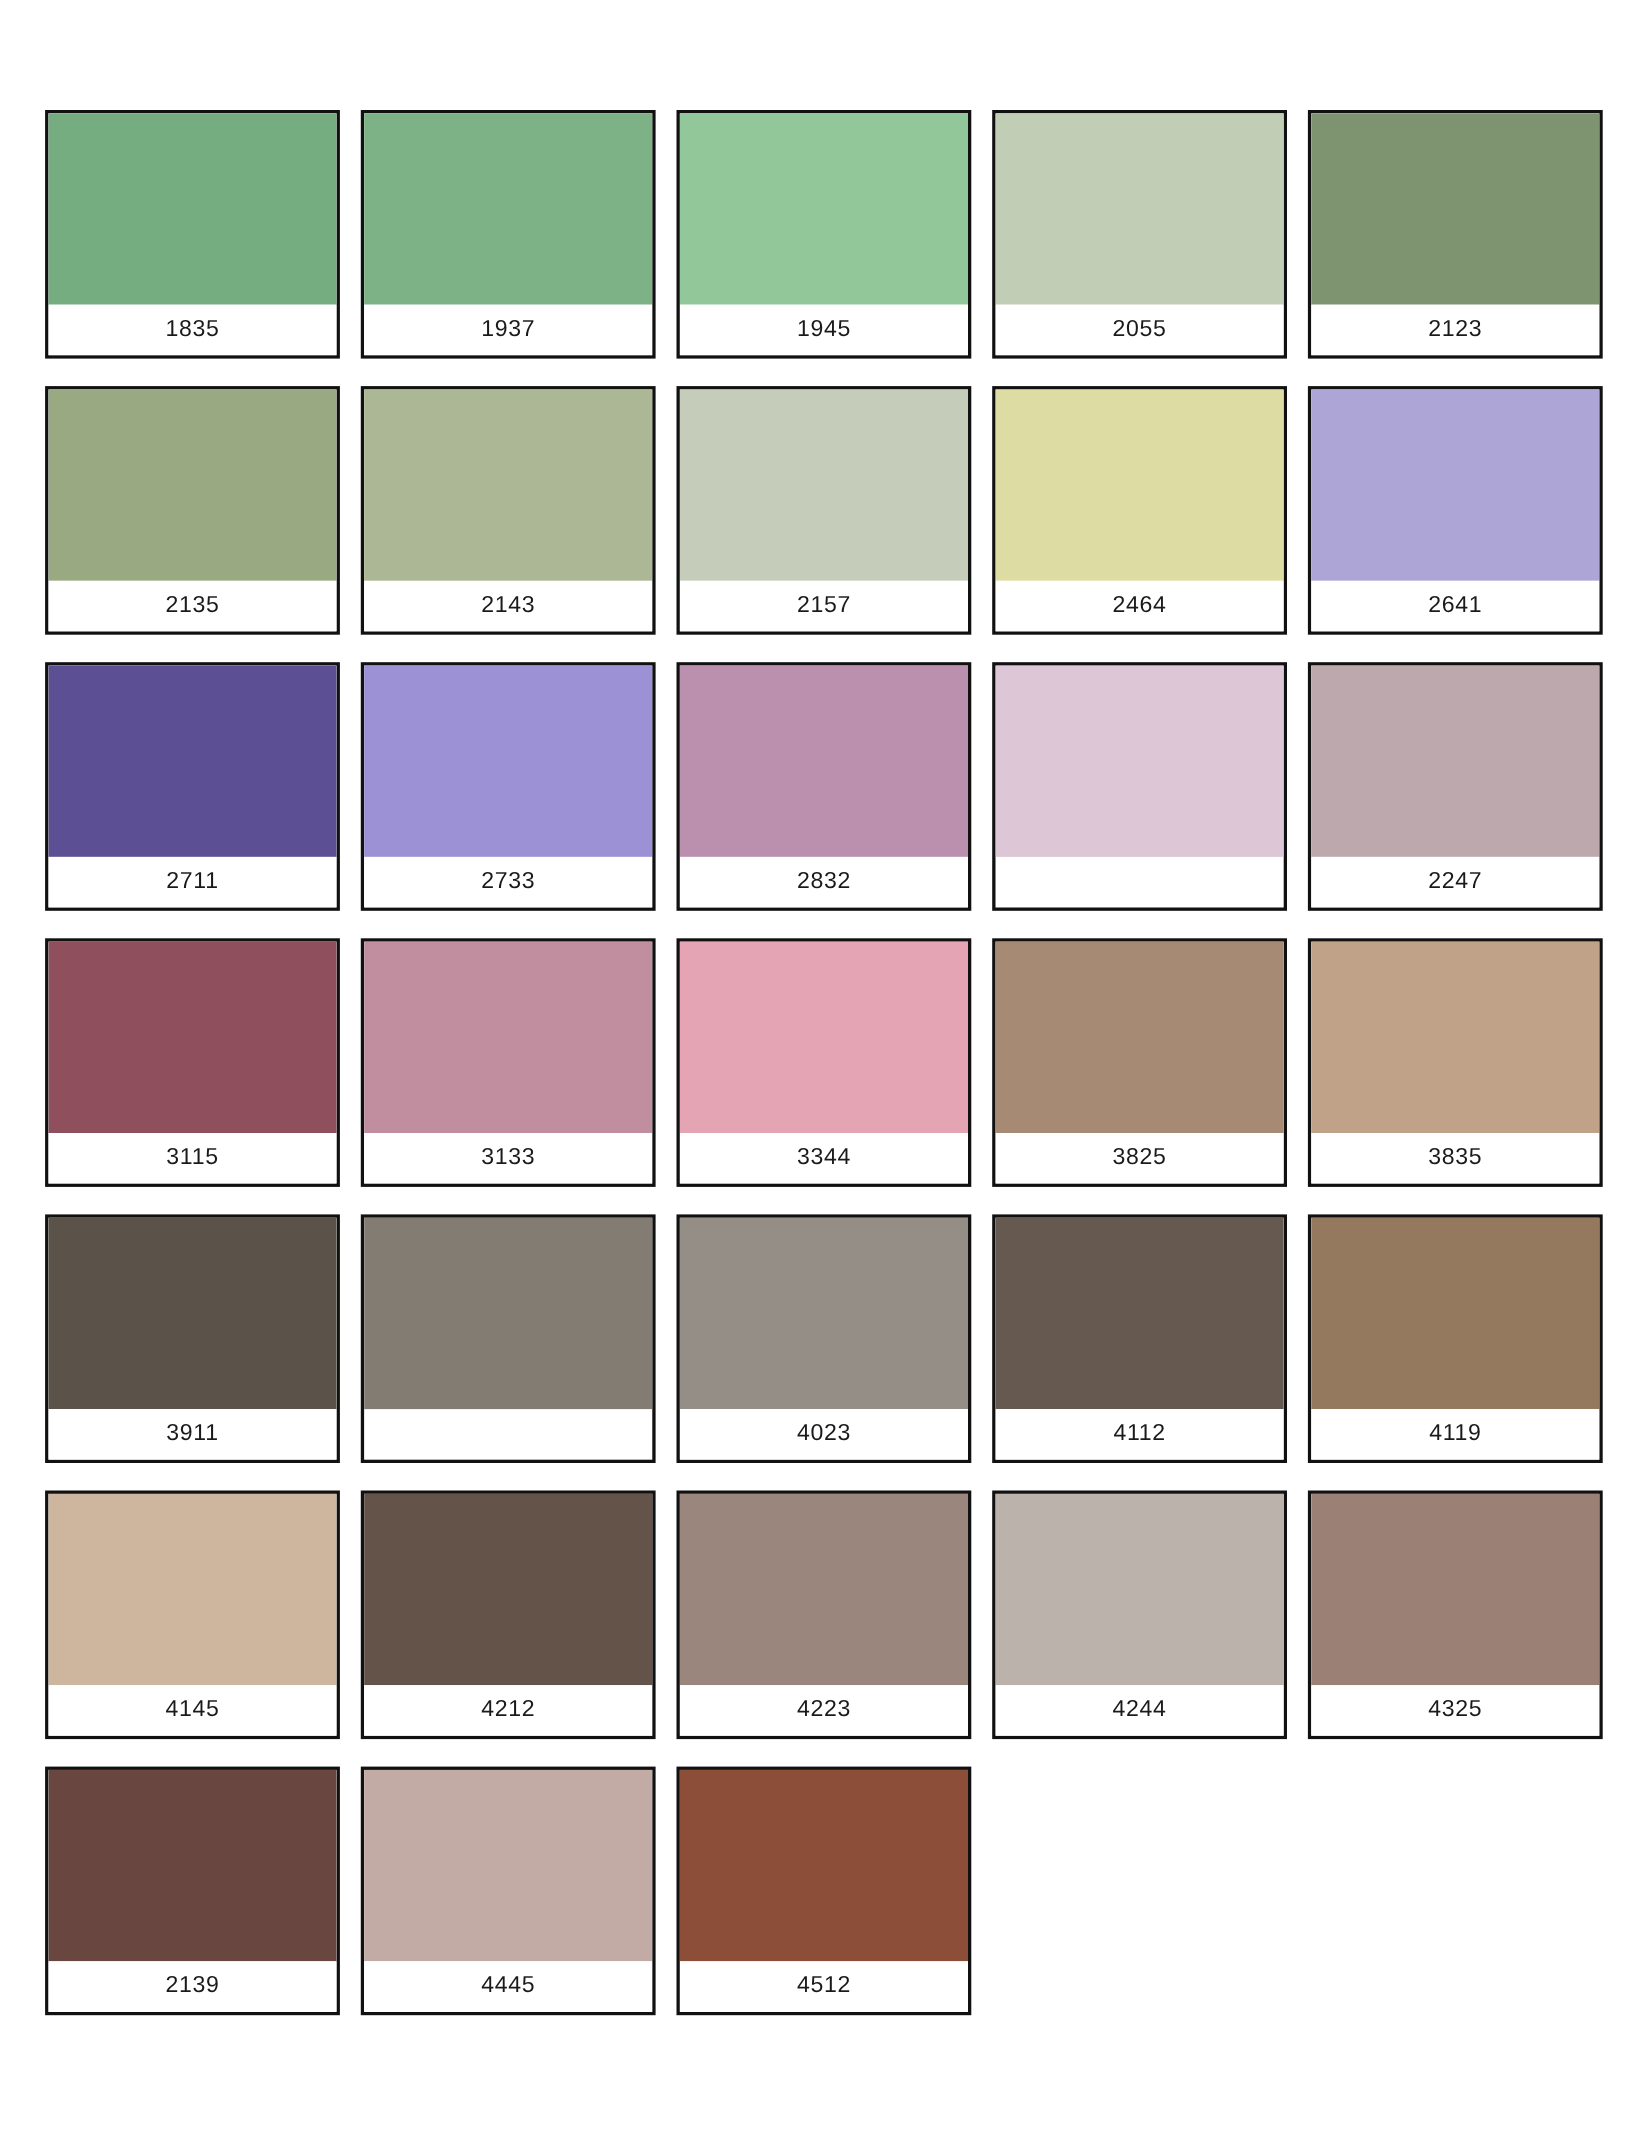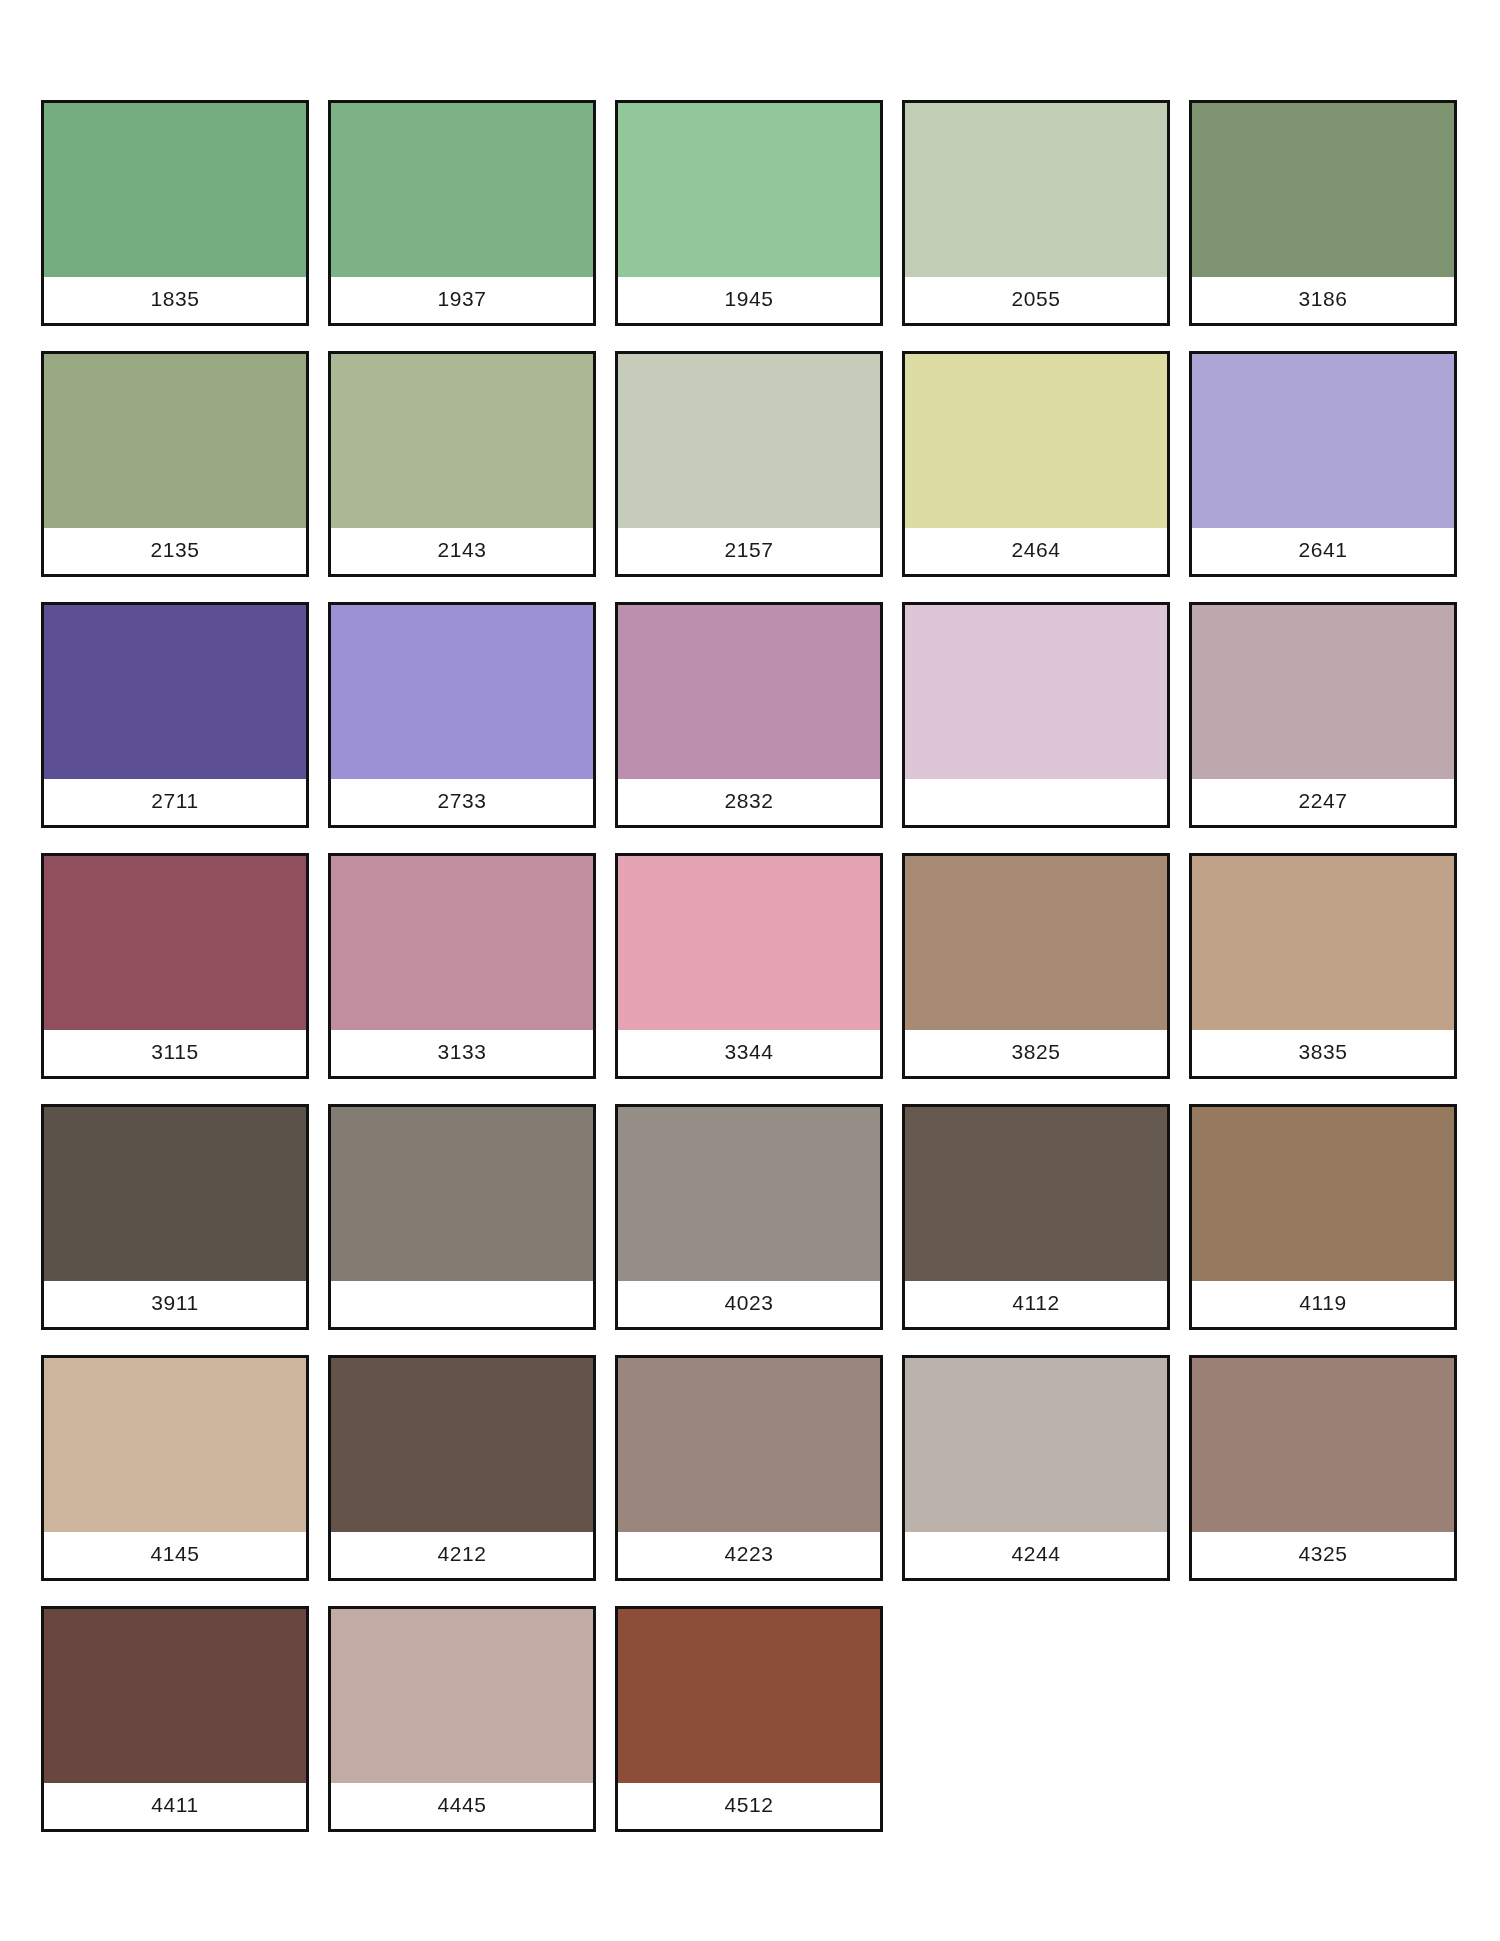--- a/index.html
+++ b/index.html
@@ -87,21 +87,21 @@
       </div>
       <div class="swatch-card">
         <div class="swatch-color" style="background-color: rgb(194, 205, 182);"></div>
         <div class="swatch-label-band">
           <span class="swatch-label">2055</span>
         </div>
       </div>
       <div class="swatch-card">
         <div class="swatch-color" style="background-color: rgb(126, 148, 113);"></div>
         <div class="swatch-label-band">
-          <span class="swatch-label">3186</span>
+          <span class="swatch-label">2123</span>
         </div>
       </div>
       <div class="swatch-card">
         <div class="swatch-color" style="background-color: rgb(153, 169, 129);"></div>
         <div class="swatch-label-band">
           <span class="swatch-label">2135</span>
         </div>
       </div>
       <div class="swatch-card">
         <div class="swatch-color" style="background-color: rgb(171, 183, 149);"></div>
@@ -237,21 +237,21 @@
       </div>
       <div class="swatch-card">
         <div class="swatch-color" style="background-color: rgb(155, 128, 118);"></div>
         <div class="swatch-label-band">
           <span class="swatch-label">4325</span>
         </div>
       </div>
       <div class="swatch-card">
         <div class="swatch-color" style="background-color: rgb(106, 70, 64);"></div>
         <div class="swatch-label-band">
-          <span class="swatch-label">4411</span>
+          <span class="swatch-label">2139</span>
         </div>
       </div>
       <div class="swatch-card">
         <div class="swatch-color" style="background-color: rgb(194, 170, 165);"></div>
         <div class="swatch-label-band">
           <span class="swatch-label">4445</span>
         </div>
       </div>
       <div class="swatch-card">
         <div class="swatch-color" style="background-color: rgb(141, 78, 57);"></div>

